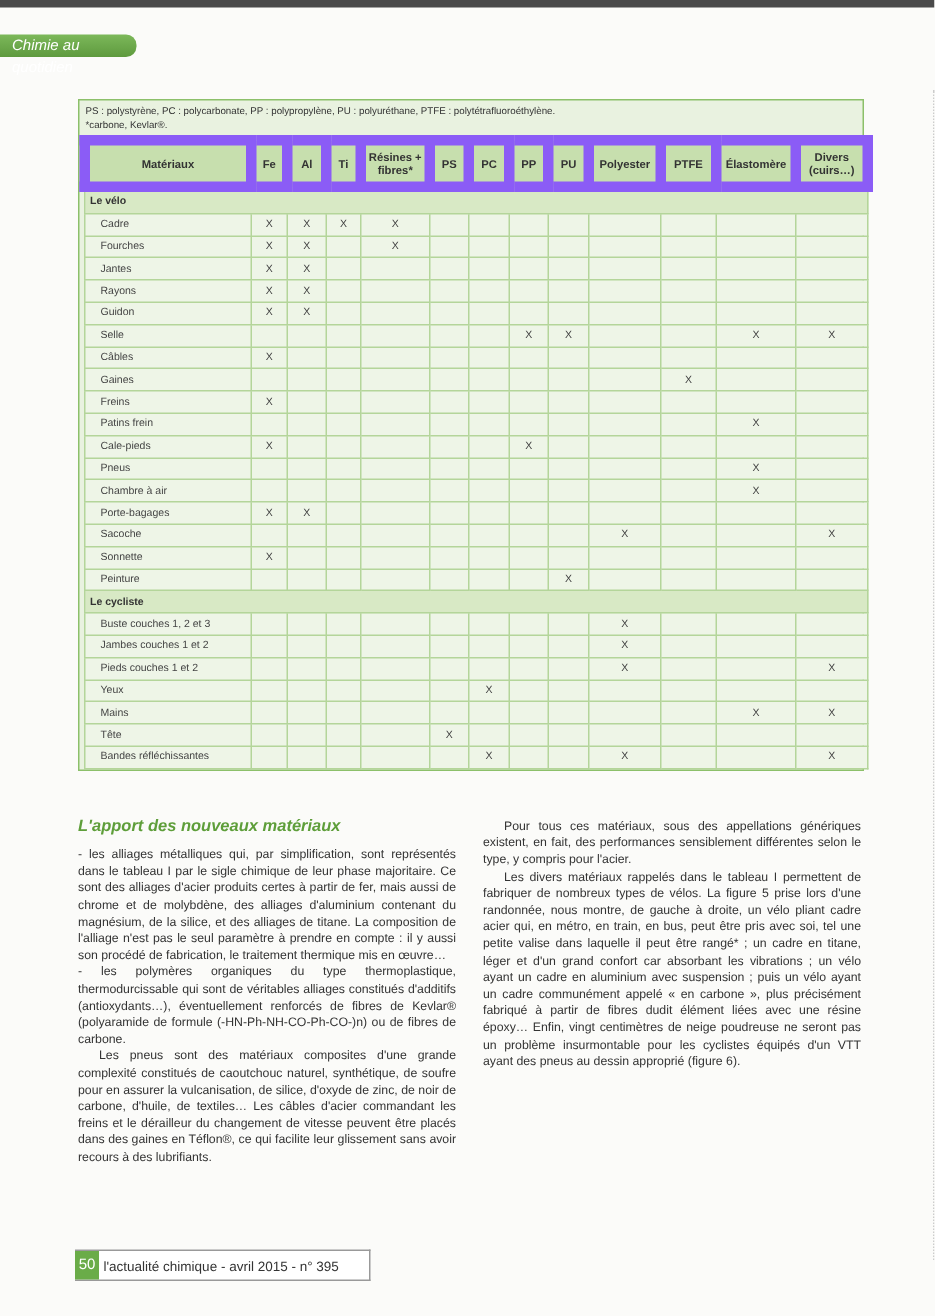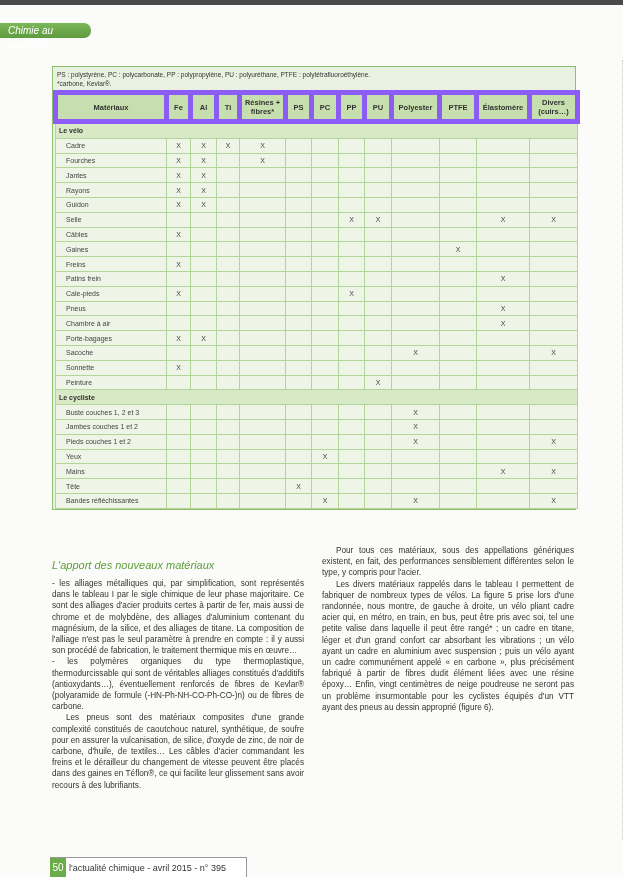--- a/index.html
+++ b/index.html
@@ -6,29 +6,29 @@
   body { width:623px; height:877px; background:#fbfbf9; position:relative; overflow:hidden;
          font-family:"Liberation Sans", sans-serif; color:#333; }
   .topbar { position:absolute; left:0; top:0; width:623px; height:5px; background:#4a4a4a; }
   .rubric { position:absolute; left:0; top:23px; height:15px; width:91px; background:linear-gradient(#7cb85a,#5e9a3e);
             border-radius:0 7px 7px 0; color:#fff; font-style:italic; font-size:10px; line-height:15px; padding-left:8px; box-sizing:border-box; }
   .table-box { position:absolute; left:52px; top:66px; width:524px; border:1.5px solid #8cc06a; background:#e9f2e0; box-sizing:border-box; }
   .caption { padding:3px 4px 2px 4px; font-size:7.5px; line-height:10px; color:#333; }
   .caption .title { font-size:8px; }
   .caption .small { font-size:6.5px; line-height:9px; }
   table { border-collapse:collapse; width:100%; font-size:7px; table-layout:fixed; }
-  th { background:#c7dfae; font-weight:bold; color:#333; border:5px solid #8b5cf6; font-size:7.5px; height:24px; padding:0; line-height:9px; }
+  th { background:#c7dfae; font-weight:bold; color:#333; border:7px solid #8b5cf6; font-size:7.5px; height:24px; padding:0; line-height:9px; }
   td { border:1px solid #b4d59a; height:13.8px; padding:0; text-align:center; color:#444; background:#eef5e7; }
   td.name { text-align:left; padding-left:10px; color:#444; }
   tr.section td { background:#d8e9c5; font-weight:bold; text-align:left; padding-left:3px; color:#333; }
   .col { position:absolute; font-size:8.2px; line-height:11.2px; color:#333; text-align:justify; }
   .col p { margin:0; }
   .col p.ind { text-indent:14px; }
-  .col h2 { font-size:11px; font-style:italic; font-weight:normal; color:#5e9e3a; margin:14px 0 7px 0; line-height:12px; }
-  .footer { position:absolute; left:50px; top:857px; height:19px; width:196px; border:1px solid #999; border-left:none; background:#fff; display:flex; align-items:center; font-size:9px; }
+  .col h2 { font-size:11px; font-style:italic; font-weight:bold; color:#5e9e3a; margin:0 0 7px 0; line-height:12px; }
+  .footer { position:absolute; left:50px; top:833px; height:19px; width:196px; border:1px solid #999; border-left:none; background:#fff; display:flex; align-items:center; font-size:9px; }
   .footer .pg { background:#6aac48; color:#fff; height:19px; line-height:19px; width:16px; text-align:center; font-size:10px; margin-right:3px; }
   .marks { position:absolute; right:0; top:60px; width:4px; height:780px; border-right:1px dotted #ccc; }
 </style>
 </head>
 <body>
 
 <div class="topbar"></div>
 <div class="rubric">Chimie au quotidien</div>
 <div class="marks"></div>
 

